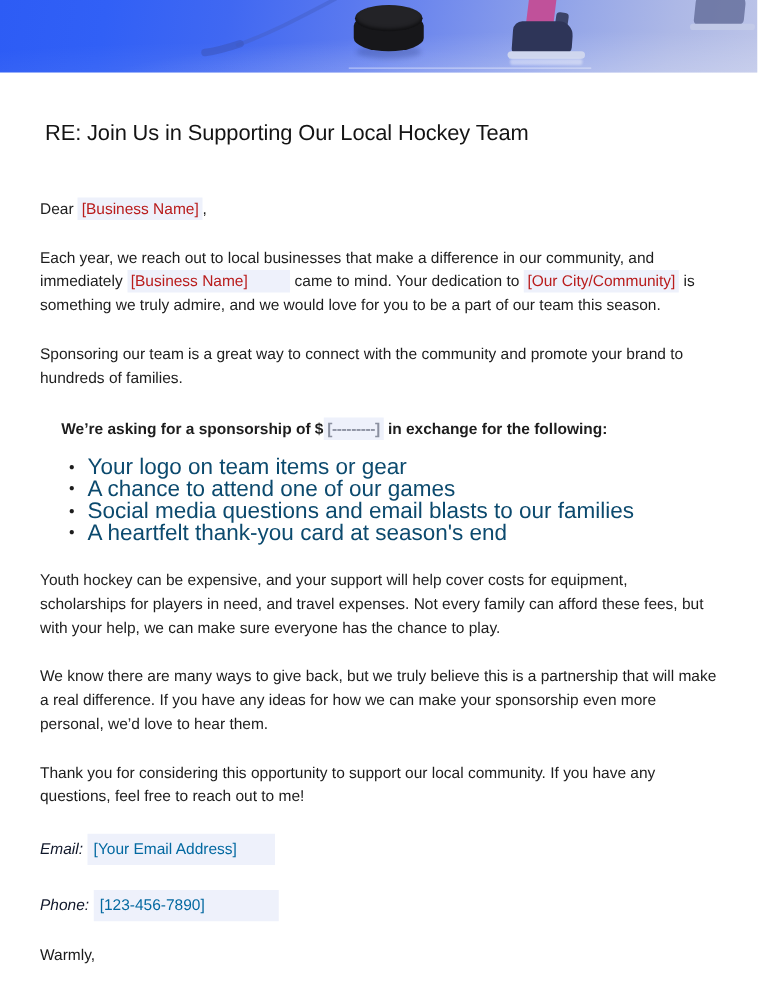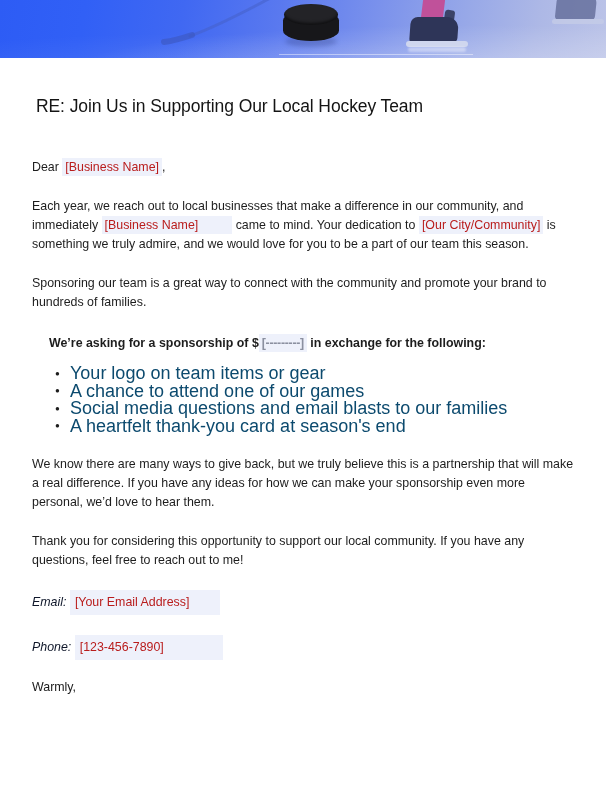--- a/index.html
+++ b/index.html
@@ -213,21 +213,21 @@
   
   .contact-row {
     margin-top: 20px;
     font-size: 12.4px;
     line-height: 19px;
   }
   .contact-row .label { color: #0f172a; font-style: italic; }
   .field {
     display: inline-block;
     background: #eef1fb;
-    color: #b91c1c;
+    color: #0369a1;
     font-size: 12.4px;
     padding: 3px 5px;
   }
   .field-email { min-width: 150px; }
   .field-phone { min-width: 148px; }
   .closing { margin-top: 20px; font-size: 12.4px; }
 </style>
 </head>
 <body>
 
@@ -286,20 +286,21 @@
     <span>in exchange for the following:</span>
   </p>
 
   <ul class="benefits">
     <li>Your logo on team items or gear</li>
     <li>A chance to attend one of our games</li>
     <li>Social media questions and email blasts to our families</li>
     <li>A heartfelt thank-you card at season's end</li>
   </ul>
 
+  <p class="block para">Youth hockey can be expensive, and your support will help cover costs for equipment, scholarships for players in need, and travel expenses. Not every family can afford these fees, but with your help, we can make sure everyone has the chance to play.</p>
 
   <p class="block para">We know there are many ways to give back, but we truly believe this is a partnership that will make a real difference. If you have any ideas for how we can make your sponsorship even more personal, we’d love to hear them.</p>
 
   <p class="block para">Thank you for considering this opportunity to support our local community. If you have any questions, feel free to reach out to me!</p>
 
   <div class="contact-row">
     <span class="label">Email:</span>
     <span class="field field-email">[Your Email Address]</span>
   </div>
 

